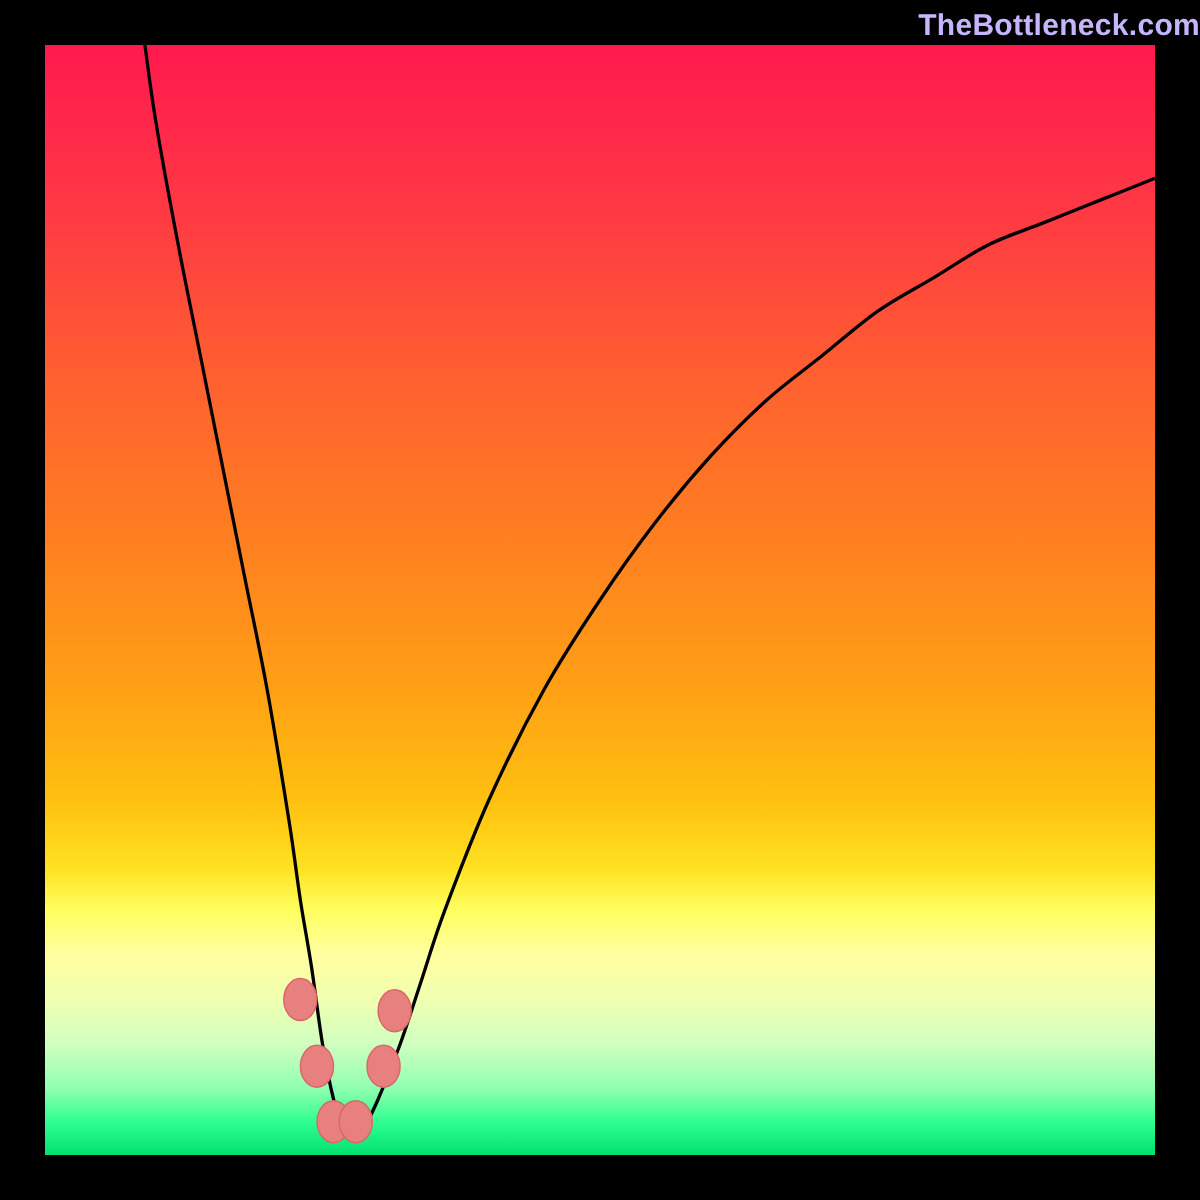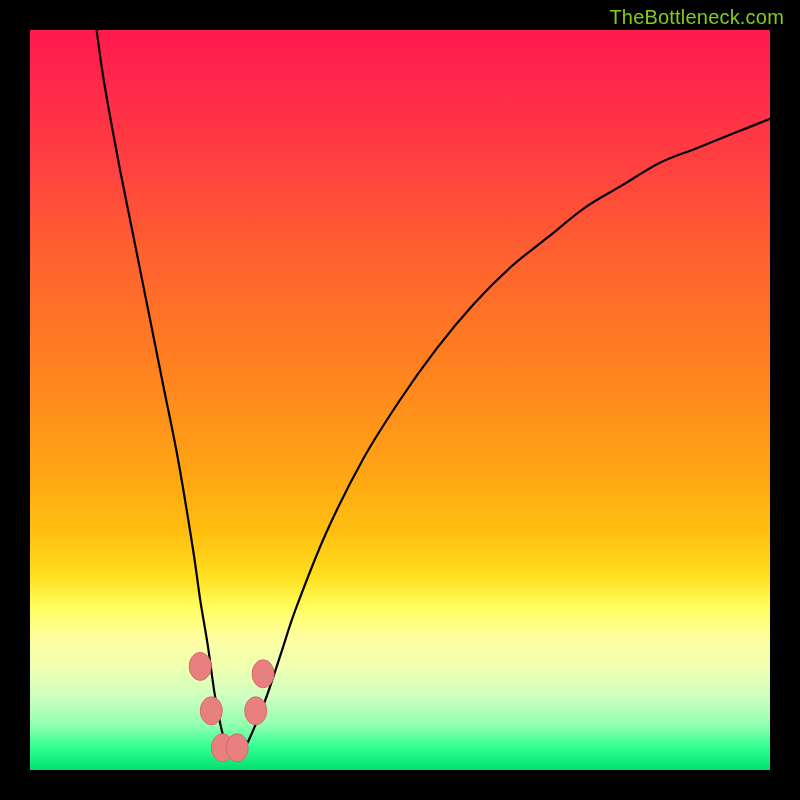--- a/index.html
+++ b/index.html
@@ -31,24 +31,24 @@
       #f0ffb0 86%,
       #d0ffc0 90%,
       #90ffb0 94%,
       #30ff90 97%,
       #00e070 100%
     );
   }
   .watermark {
     position: absolute;
     top: 6px;
-    right: 16px;
-    color: #84cc16;
+    right: 0;
+    color: #c4b5fd;
     font-size: 20px;
-    font-weight: 400;
+    font-weight: 700;
     letter-spacing: 0.2px;
   }
   svg.curve {
     position: absolute;
     left: 0;
     top: 0;
     width: 740px;
     height: 740px;
   }
 </style>

